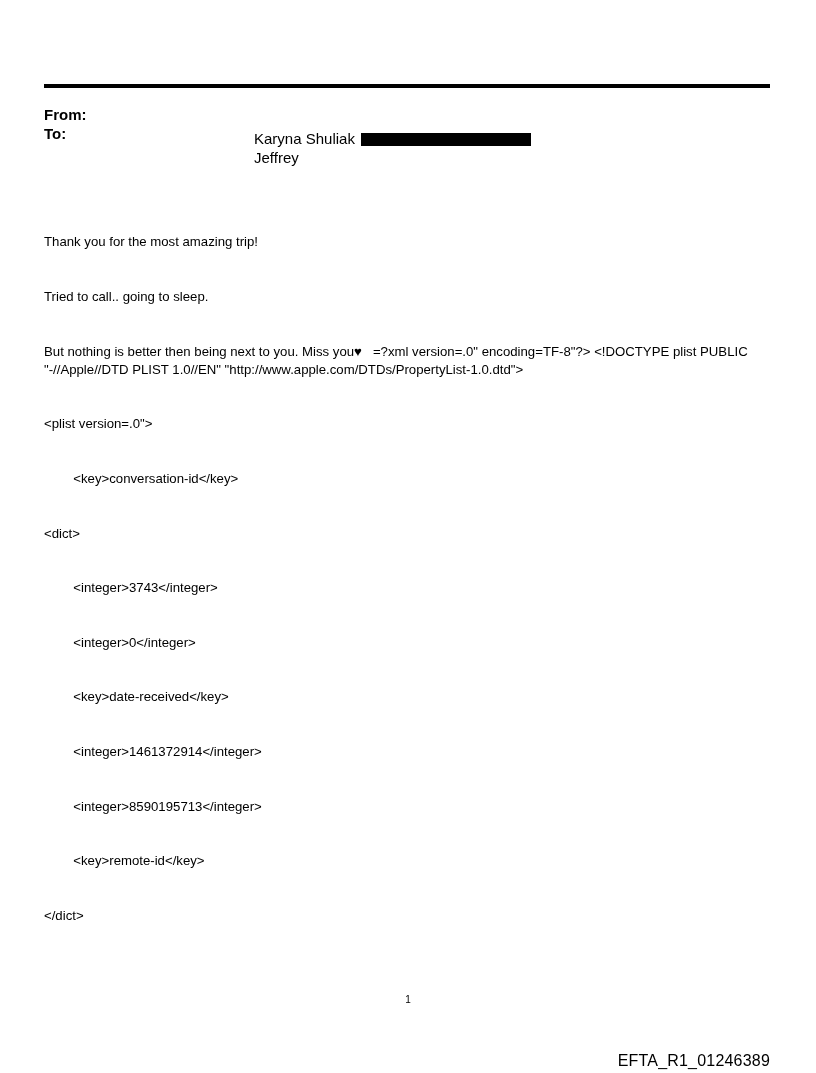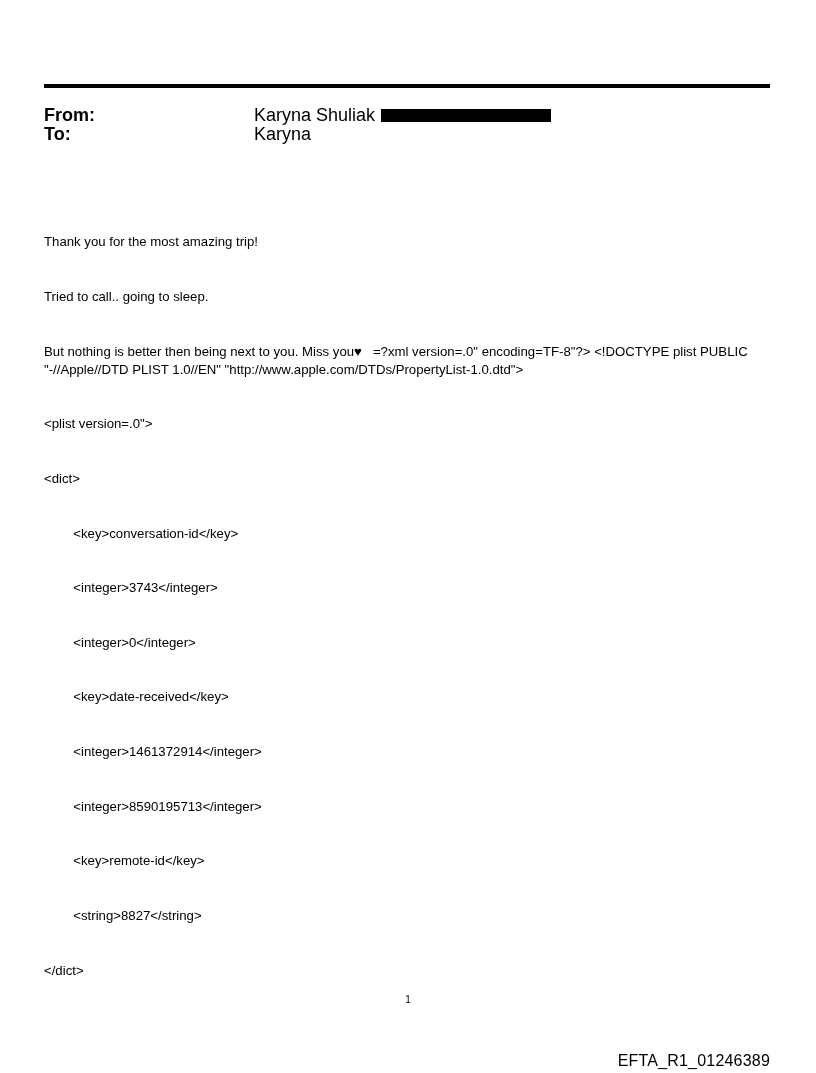--- a/index.html
+++ b/index.html
@@ -27,38 +27,39 @@
     top: 84px;
     width: 726px;
     height: 4px;
     background: #000000;
   }
   .headers {
     position: absolute;
     left: 44px;
     top: 106px;
     width: 726px;
-    font-size: 18px;
+    font-size: 15px;
     line-height: 18.5px;
   }
   .hrow {
     display: flex;
     align-items: flex-start;
     height: 18.5px;
   }
   .hlabel {
     width: 210px;
     font-weight: bold;
     flex: 0 0 210px;
   }
   .hvalue {
     flex: 1 1 auto;
     display: flex;
     align-items: center;
     white-space: nowrap;
+    margin-top: 24px;
   }
   .redaction {
     display: inline-block;
     background: #000000;
     width: 170px;
     height: 13px;
     margin-left: 6px;
     vertical-align: middle;
   }
   .body-text {
@@ -99,38 +100,37 @@
   <div class="headers">
     <div class="hrow">
       <div class="hlabel">From:</div>
       <div class="hvalue">
         <span>Karyna Shuliak</span>
         <span class="redaction"></span>
       </div>
     </div>
     <div class="hrow">
       <div class="hlabel">To:</div>
-      <div class="hvalue">Karyna</div>
+      <div class="hvalue">Jeffrey</div>
     </div>
   </div>
 
   <div class="body-text">
     <div class="line">Thank you for the most amazing trip!</div>
     <div class="line">Tried to call.. going to sleep.</div>
     <div class="line">But nothing is better then being next to you. Miss you♥   =?xml version=.0" encoding=TF-8"?&gt; &lt;!DOCTYPE plist PUBLIC "-//Apple//DTD PLIST 1.0//EN" "http://www.apple.com/DTDs/PropertyList-1.0.dtd"&gt;</div>
     <div class="line">&lt;plist version=.0"&gt;</div>
+    <div class="line">	&lt;key&gt;conversation-id&lt;/key&gt;</div>
     <div class="line">&lt;dict&gt;</div>
-    <div class="line">	&lt;key&gt;conversation-id&lt;/key&gt;</div>
     <div class="line">	&lt;integer&gt;3743&lt;/integer&gt;</div>
     <div class="line">	&lt;integer&gt;0&lt;/integer&gt;</div>
     <div class="line">	&lt;key&gt;date-received&lt;/key&gt;</div>
     <div class="line">	&lt;integer&gt;1461372914&lt;/integer&gt;</div>
     <div class="line">	&lt;integer&gt;8590195713&lt;/integer&gt;</div>
     <div class="line">	&lt;key&gt;remote-id&lt;/key&gt;</div>
-    <div class="line">	&lt;string&gt;8827&lt;/string&gt;</div>
     <div class="line">&lt;/dict&gt;</div>
     
   </div>
 
   <div class="page-number">1</div>
 
   <div class="bates">EFTA_R1_01246389</div>
 
 </div>
 

